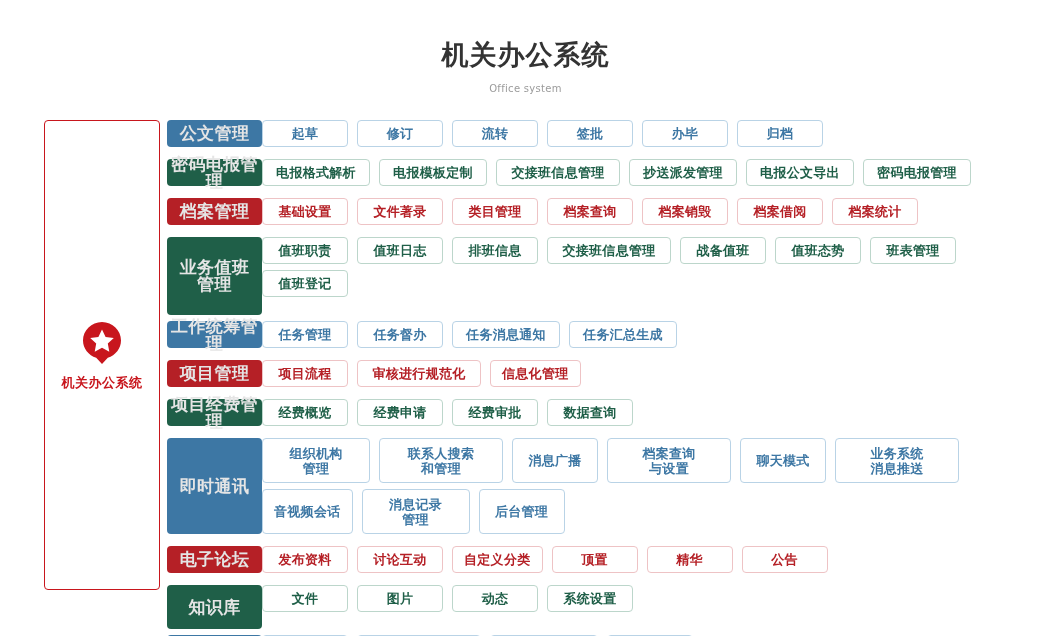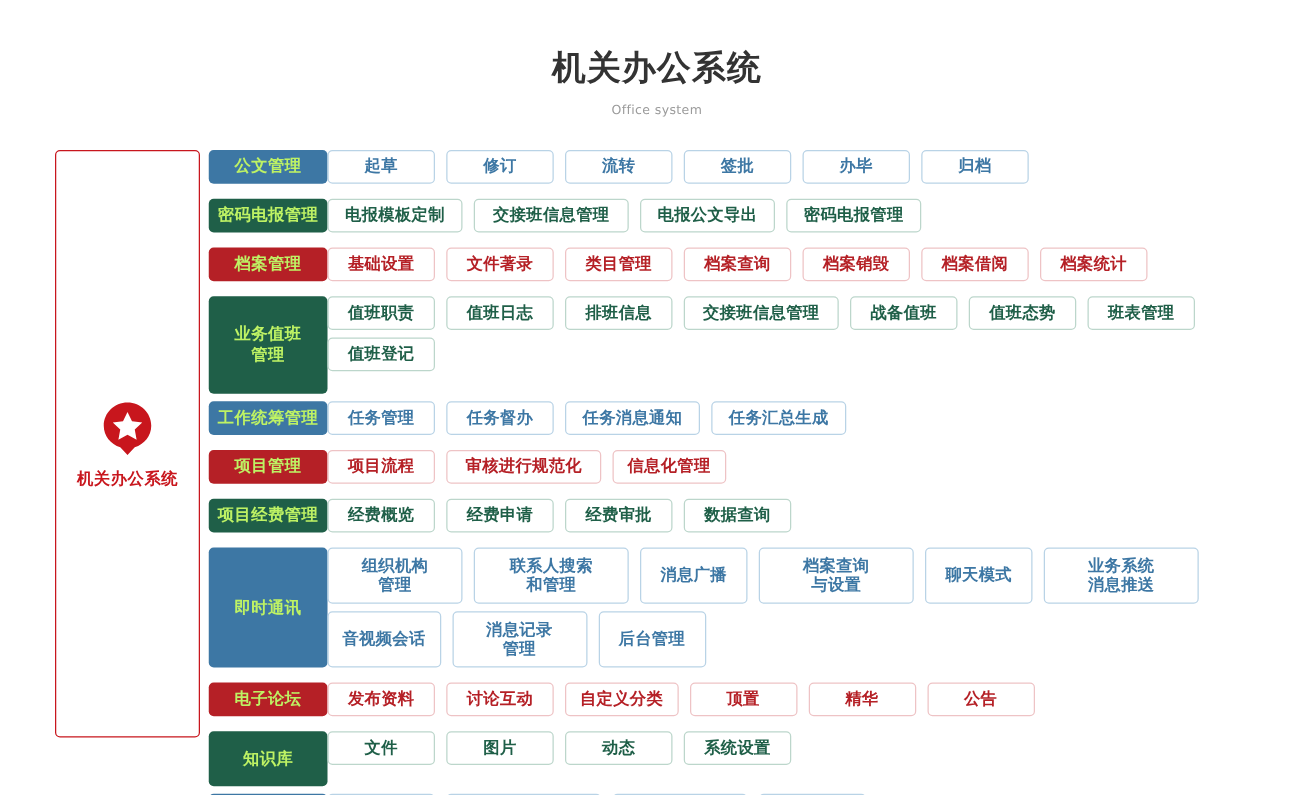--- a/index.html
+++ b/index.html
@@ -83,22 +83,22 @@
   .row {
     display: flex;
     align-items: stretch;
     margin-bottom: 6px;
   }
   .row-label {
     width: 95px;
     flex: 0 0 95px;
     min-height: 27px;
     border-radius: 4px;
-    color: #bef264;
-    font-size: 13px;
+    color: #e5e5e5;
+    font-size: 17px;
     font-weight: bold;
     display: flex;
     align-items: center;
     justify-content: center;
     text-align: center;
     line-height: 17px;
     letter-spacing: .4px;
   }
   .row-label.blue  { background: #3d77a4; }
   .row-label.green { background: #1f5f48; }
@@ -166,22 +166,24 @@
             <div class="item blue">修订</div>
             <div class="item blue">流转</div>
             <div class="item blue">签批</div>
             <div class="item blue">办毕</div>
             <div class="item blue">归档</div>
           </div>
         </div>
         <div class="row">
           <div class="row-label green" style="white-space: pre-line; height: 27px;">密码电报管理</div>
           <div class="row-items">
+            <div class="item green w2">电报格式解析</div>
             <div class="item green w2">电报模板定制</div>
             <div class="item green w3">交接班信息管理</div>
+            <div class="item green w2">抄送派发管理</div>
             <div class="item green w2">电报公文导出</div>
             <div class="item green w2">密码电报管理</div>
           </div>
         </div>
         <div class="row">
           <div class="row-label red" style="white-space: pre-line; height: 27px;">档案管理</div>
           <div class="row-items">
             <div class="item red">基础设置</div>
             <div class="item red">文件著录</div>
             <div class="item red">类目管理</div>

